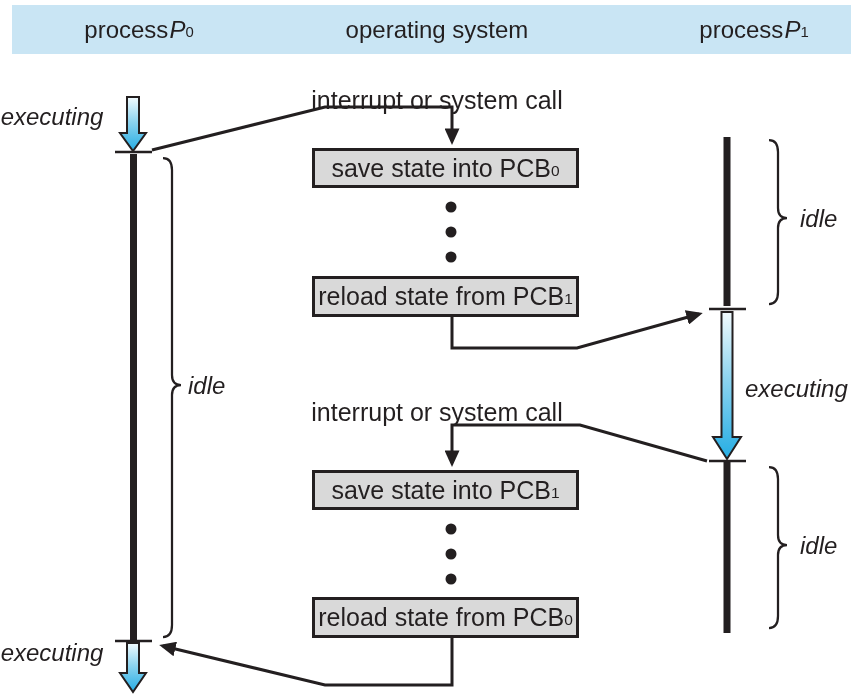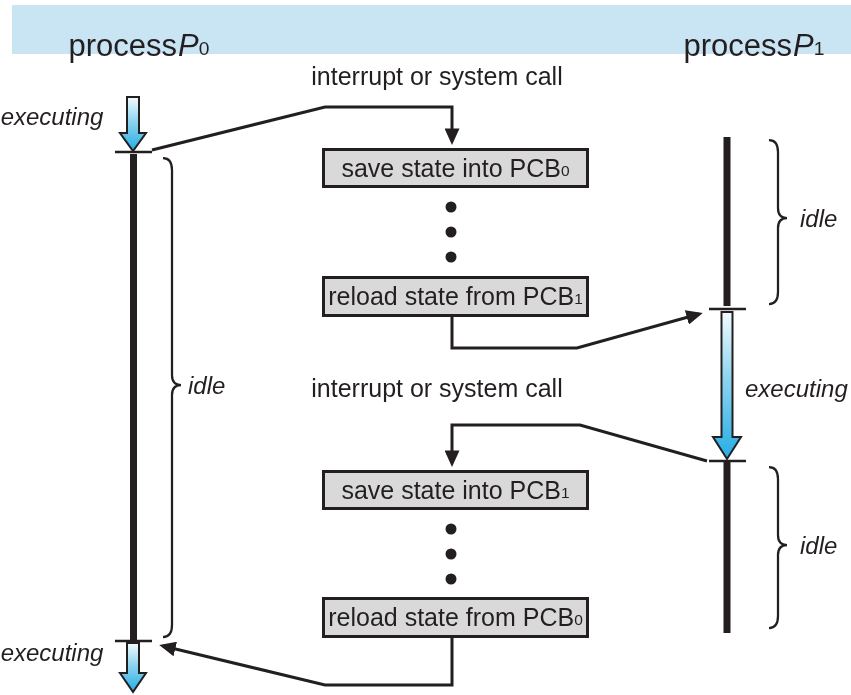--- a/index.html
+++ b/index.html
@@ -11,30 +11,30 @@
     position:relative;width:851px;height:695px;overflow:hidden;
     font-family:"Liberation Sans","DejaVu Sans",sans-serif;color:var(--ink);
     background:#ffffff;
   }
   #diagram-svg{position:absolute;left:0;top:0;}
   .hdr{
     position:absolute;left:12px;top:5px;width:839px;height:49px;
     background:var(--header_bg);
   }
   .hdr-label{
-    position:absolute;top:16px;height:49px;display:flex;align-items:center;justify-content:center;
-    font-size:31px;white-space:nowrap;
+    position:absolute;top:0;height:49px;display:flex;align-items:center;justify-content:center;
+    font-size:24px;white-space:nowrap;
   }
   .hdr-left{left:27px;width:200px;}
   .hdr-center{left:325px;width:200px;}
   .hdr-right{left:642px;width:200px;}
   .lbl{position:absolute;font-size:24px;white-space:nowrap;line-height:30px;font-style:italic;}
-  .note{position:absolute;font-size:25px;white-space:nowrap;text-align:center;line-height:28px;}
+  .note{position:absolute;font-size:25px;white-space:nowrap;text-align:center;line-height:28px;margin-top:24px;}
   .osbox{
-    position:absolute;left:322px;width:267px;box-sizing:border-box;
+    position:absolute;left:312px;width:267px;box-sizing:border-box;
     background:var(--box_fill);border:3px solid var(--ink);
     display:flex;align-items:center;justify-content:center;
     font-size:25px;white-space:nowrap;
   }
   sub.sb{font-size:0.62em;line-height:0;position:relative;bottom:-0.18em;}
   i.pv{font-style:italic;padding-left:1px;}
   #box1{top:148px;height:40px;}
   #box2{top:276px;height:41px;}
   #box3{top:470px;height:40px;}
   #box4{top:597px;height:41px;}
@@ -89,20 +89,23 @@
         <circle cx="451" cy="579" r="5.5"></circle>
     </g>
   </svg>
 
   <div class="hdr">
     <div class="hdr-label hdr-left">
       <span>process </span>
         <i class="pv">P</i>
         <sub class="sb">0</sub>
     </div>
+    <div class="hdr-label hdr-center">
+      <span>operating system</span>
+    </div>
     <div class="hdr-label hdr-right">
       <span>process </span>
         <i class="pv">P</i>
         <sub class="sb">1</sub>
     </div>
   </div>
 
   <div class="note" style="left:297px;top:62px;width:280px;">interrupt or system call</div>
   <div class="note" style="left:297px;top:374px;width:280px;">interrupt or system call</div>
 

